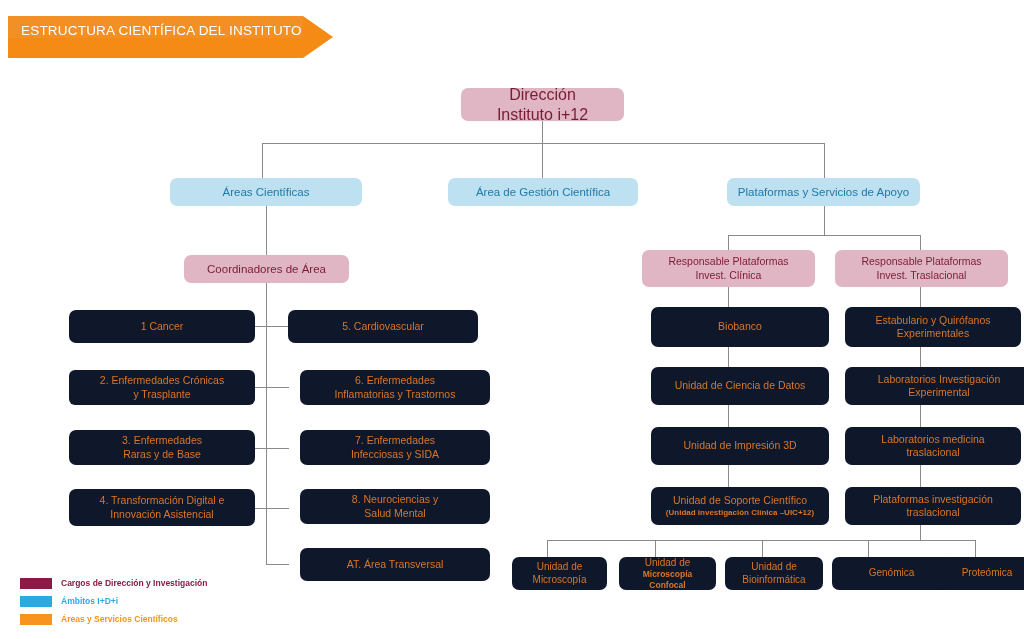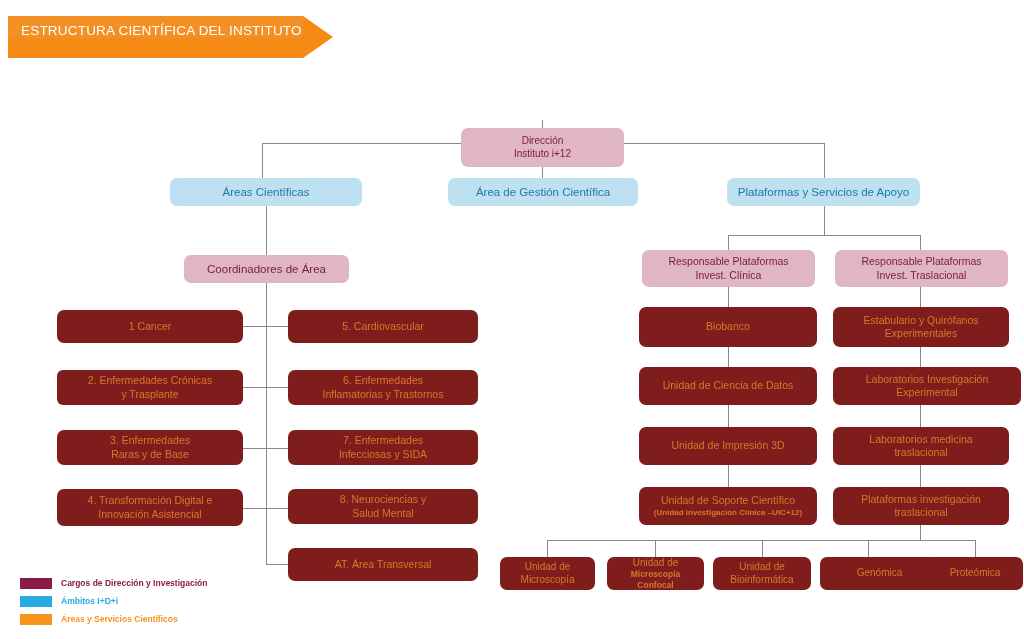--- a/index.html
+++ b/index.html
@@ -72,22 +72,23 @@
 
   .pink {
     background: #e0b6c4;
     color: #7a1b35;
   }
   .blue {
     background: #bde1f0;
     color: #2079a8;
   }
   .orange {
-    background: #7f1d1d;
+    background: #0f172a;
     color: #d9772a;
+    margin-left: 12px;
   }
   .sub {
     display: block;
     font-size: 8px;
     font-weight: bold;
     margin-top: 1px;
     color: #d9772a;
   }
   .tiny-bold {
     display: block;
@@ -164,21 +165,21 @@
 
   <div class="ln v" style="left:920px; top:525px; height:16px;"></div>
   <div class="ln h" style="left:547px; top:540px; width:428px;"></div>
   <div class="ln v" style="left:547px; top:540px; height:17px;"></div>
   <div class="ln v" style="left:655px; top:540px; height:17px;"></div>
   <div class="ln v" style="left:762px; top:540px; height:17px;"></div>
   <div class="ln v" style="left:868px; top:540px; height:17px;"></div>
   <div class="ln v" style="left:975px; top:540px; height:17px;"></div>
 </div>
 
-<div class="node pink" style="left:461px; top:88px; width:163px; height:39px; font-size:10px;margin-top:40px;">
+<div class="node pink" style="left:461px; top:88px; width:163px; height:33px; font-size:16px;">
   <span class="txt">
     <span>Dirección</span><br>
     <span>Instituto i+12</span>
   </span>
 </div>
 
 <div class="node blue" style="left:170px; top:178px; width:192px; height:28px; font-size:11.5px;">
   <span class="txt">Áreas Científicas</span>
 </div>
 <div class="node blue" style="left:448px; top:178px; width:190px; height:28px; font-size:11.5px;">
@@ -209,21 +210,21 @@
     <span>Raras y de Base</span>
   </span>
 </div>
 <div class="node orange" style="left:57px; top:489px; width:186px; height:37px; font-size:10.5px;">
   <span class="txt">
     <span>4. Transformación Digital e</span><br>
     <span>Innovación Asistencial</span>
   </span>
 </div>
 
-<div class="node orange" style="left:288px; top:310px; width:190px; height:33px; font-size:10.5px;">
+<div class="node orange" style="left:276px; top:310px; width:190px; height:33px; font-size:10.5px;">
   <span class="txt">
     <span>5. Cardiovascular</span>
   </span>
 </div>
 <div class="node orange" style="left:288px; top:370px; width:190px; height:35px; font-size:10.5px;">
   <span class="txt">
     <span>6. Enfermedades</span><br>
     <span>Inflamatorias y Trastornos</span>
   </span>
 </div>

